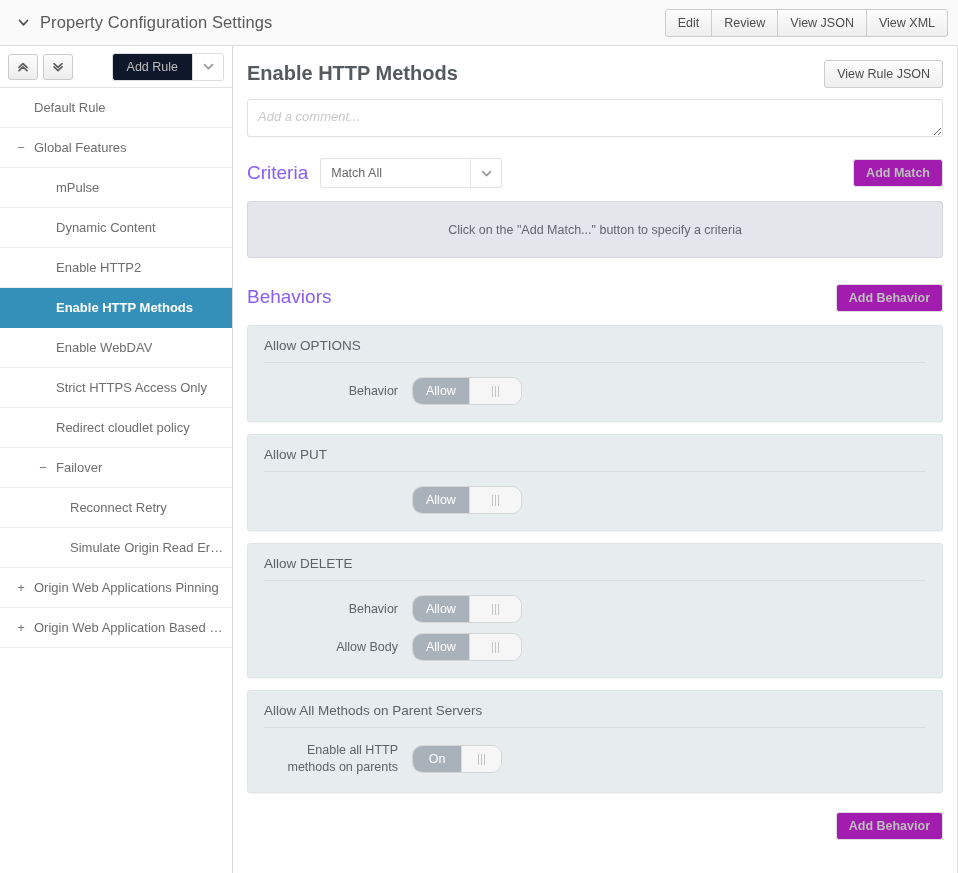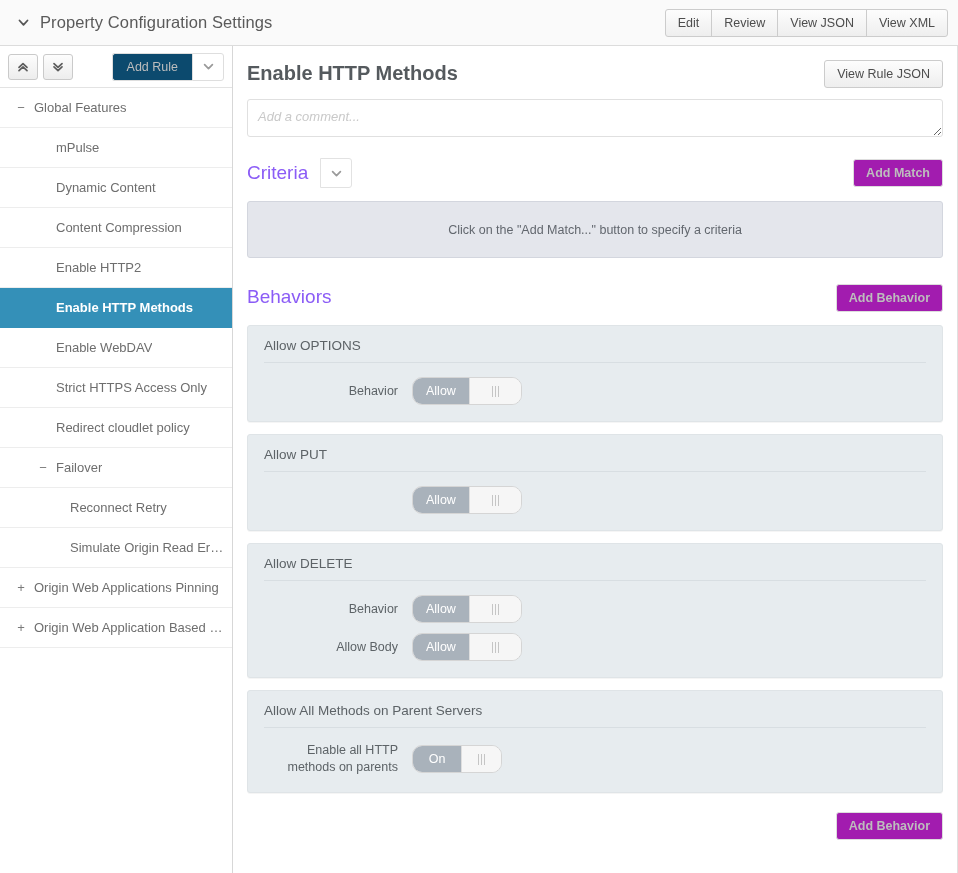--- a/index.html
+++ b/index.html
@@ -98,21 +98,21 @@
     display: inline-flex; align-items: center; justify-content: center;
     cursor: pointer;
     margin-right: 5px;
     color: #5d5d5d;
   }
   .sidebar-toolbar .tspacer { flex: 1 1 auto; }
   .split-btn { display: flex; }
   .split-btn .main {
     font-size: 12.5px;
     color: #bdbdbd;
-    background: #0c4a6e;
+    background: #0f172a;
     border: 1px solid #dedede;
     border-right: none;
     border-radius: 3px 0 0 3px;
     padding: 5px 14px;
     line-height: 16px;
     cursor: default;
   }
   .split-btn .arrow {
     width: 32px;
     background: #ffffff;
@@ -375,35 +375,35 @@
           <span class="main">Add Rule</span>
           <span class="arrow">
             <svg width="13" height="13" viewBox="0 0 13 13" aria-hidden="true">
               <path d="M2.6 4.6 L6.5 8.6 L10.4 4.6" fill="none" stroke="#9a9a9a" stroke-width="1.7" stroke-linecap="round" stroke-linejoin="round"></path>
             </svg>
           </span>
         </div>
       </div>
 
       <ul class="tree" id="tree-list">
+          <li class="tree-item lvl0">
+            <span class="tw empty"></span>
+            <span class="lbl">Default Rule</span>
+          </li>
           <li class="tree-item lvl1">
             <span class="tw">−</span>
             <span class="lbl">Global Features</span>
           </li>
           <li class="tree-item lvl2">
             <span class="tw empty"></span>
             <span class="lbl">mPulse</span>
           </li>
           <li class="tree-item lvl2">
             <span class="tw empty"></span>
             <span class="lbl">Dynamic Content</span>
-          </li>
-          <li class="tree-item lvl2">
-            <span class="tw empty"></span>
-            <span class="lbl">Content Compression</span>
           </li>
           <li class="tree-item lvl2">
             <span class="tw empty"></span>
             <span class="lbl">Enable HTTP2</span>
           </li>
           <li class="tree-item lvl2 selected" style="background: rgb(52, 144, 184); border-bottom-color: rgb(52, 144, 184);">
             <span class="tw empty"></span>
             <span class="lbl">Enable HTTP Methods</span>
           </li>
           <li class="tree-item lvl2">
@@ -448,20 +448,21 @@
         <div class="head-row">
           <h1 class="page-title">Enable HTTP Methods</h1>
           <button class="btn">View Rule JSON</button>
         </div>
 
         <textarea class="comment-box" placeholder="Add a comment..." style=""></textarea>
 
         <div class="criteria-row">
           <span class="section-label">Criteria</span>
           <div class="select-wrap">
+            <span class="sel-text">Match All</span>
             <span class="sel-arrow">
               <svg width="13" height="13" viewBox="0 0 13 13" aria-hidden="true">
                 <path d="M2.6 4.6 L6.5 8.6 L10.4 4.6" fill="none" stroke="#9a9a9a" stroke-width="1.7" stroke-linecap="round" stroke-linejoin="round"></path>
               </svg>
             </span>
           </div>
           <button class="btn disabled right-push">Add Match</button>
         </div>
 
         <div class="criteria-empty" style="background: rgb(228, 230, 236);">Click on the "Add Match..." button to specify a criteria</div>

